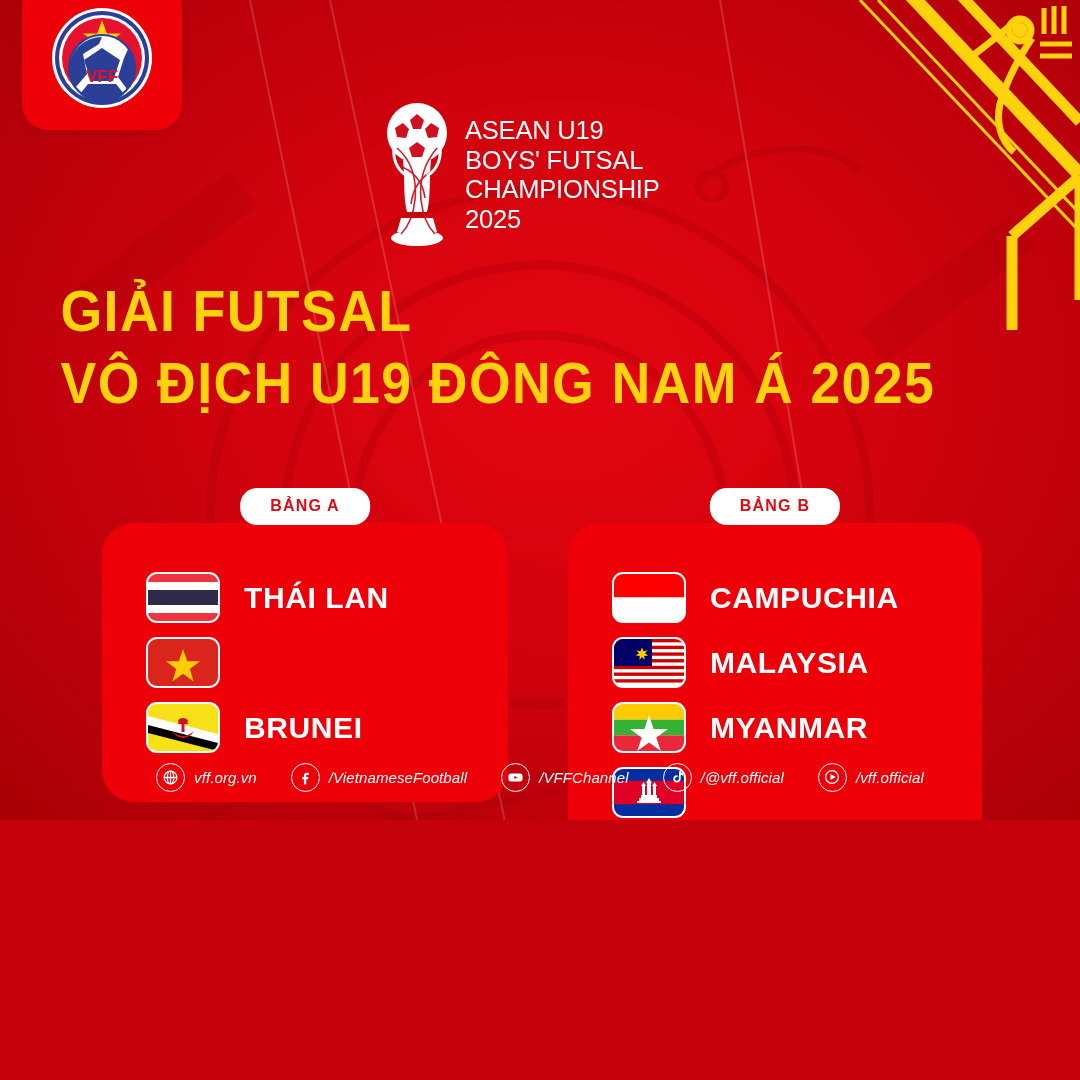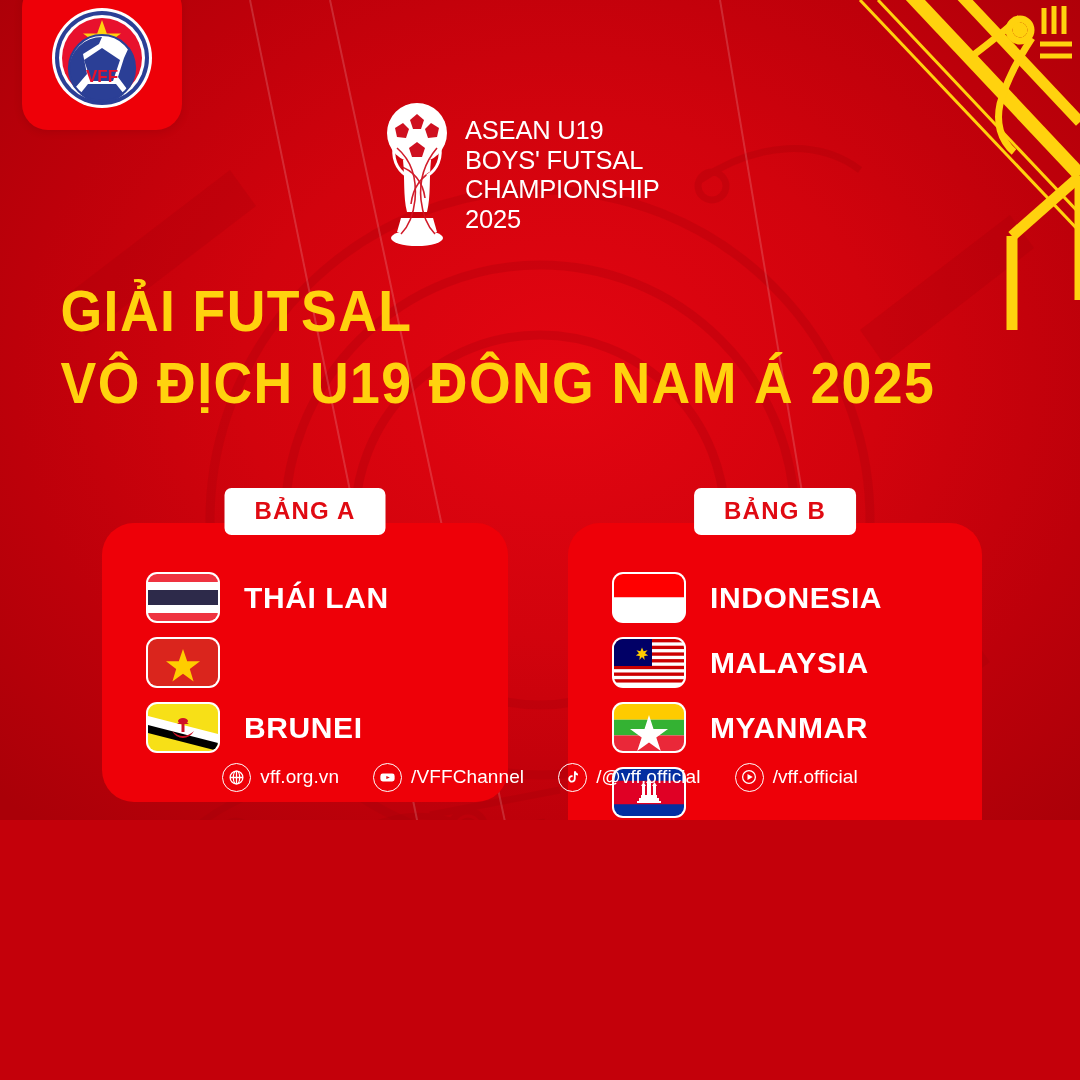--- a/index.html
+++ b/index.html
@@ -58,23 +58,23 @@
     padding-left:29px;
   }
   .headline .l1 { font-size:57px; letter-spacing:1.5px; transform:scaleX(.94); }
   .headline .l2 { font-size:57px; letter-spacing:1.5px; margin-top:15px; transform:scaleX(.94); }
 
   
   .group { position:absolute; }
   .group-chip {
     position:absolute; top:0; left:50%; transform:translateX(-50%);
     background:#fff; color:#E00A12;
-    font-weight:bold; font-size:24px; letter-spacing:1.2px;
+    font-weight:bold; font-size:16px; letter-spacing:1.2px;
     padding:9px 30px 10px;
-    border-radius:7px;
+    border-radius:17px;
     white-space:nowrap;
     z-index:3;
   }
   .group-panel {
     position:absolute; top:35px; left:0;
     background:#ee0008;
     border-radius:32px;
     width:100%;
   }
   .team-list { padding:42px 0 42px 46px; }
@@ -114,22 +114,22 @@
     color:#fff;
   }
   .social .ic {
     width:29px; height:29px; border-radius:50%;
     border:1.6px solid #fff;
     display:flex; align-items:center; justify-content:center;
     flex:0 0 auto;
   }
   .social .ic svg { display:block; }
   .social .lbl {
-    font-size:19px; letter-spacing:.1px;
-    font-stretch:condensed; white-space:nowrap;
+    font-size:15px; letter-spacing:.1px;
+    font-stretch:condensed; white-space:nowrap;font-style:italic;
   }
 </style>
 </head>
 <body>
 
 <div id="poster">
 
   <svg class="bg-svg" viewBox="0 0 1080 1080">
     <defs>
       <linearGradient id="swooshGrad" x1="0" y1="0" x2="1" y2="0">
@@ -330,21 +330,21 @@
     <div class="group-chip">BẢNG B</div>
     <div class="group-panel">
       <div class="team-list" id="listB">
           <div class="team-row">
             <div class="flag">
               <svg viewBox="0 0 70 47">
                 <rect width="70" height="23.5" fill="#FF0000"></rect>
      <rect width="70" height="23.5" y="23.5" fill="#fff"></rect>
               </svg>
             </div>
-            <div class="team-name">INDONESIA</div>
+            <div class="team-name">CAMPUCHIA</div>
           </div>
           <div class="team-row">
             <div class="flag">
               <svg viewBox="0 0 70 47">
                 <rect width="70" height="47" fill="#fff"></rect>
      <g fill="#CC0001">
                   <rect y="0" width="70" height="3.36"></rect>
                   <rect y="6.7" width="70" height="3.36"></rect>
      <rect y="13.4" width="70" height="3.36"></rect>
                   <rect y="20.1" width="70" height="3.36"></rect>
@@ -396,20 +396,28 @@
   <div class="footer" id="footer">
       <div class="social">
         <span class="ic">
           <svg width="17" height="17" viewBox="0 0 24 24" fill="none" stroke="#fff" stroke-width="1.8">
       <circle cx="12" cy="12" r="9"></circle>
             <path d="M3 12h18M12 3v18"></path>
             <ellipse cx="12" cy="12" rx="4.5" ry="9"></ellipse>
           </svg>
         </span>
         <span class="lbl">vff.org.vn</span>
+      </div>
+      <div class="social">
+        <span class="ic">
+          <svg width="17" height="17" viewBox="0 0 24 24" fill="#fff">
+      <path d="M14.5 8.5h2.3V5.4h-2.9c-2.6 0-4.1 1.5-4.1 4v2H7.3v3.1h2.5V22h3.3v-7.5h2.6l.4-3.1h-3v-1.6c0-.9.3-1.3 1.4-1.3z"></path>
+          </svg>
+        </span>
+        <span class="lbl">/VietnameseFootball</span>
       </div>
       <div class="social">
         <span class="ic">
           <svg width="19" height="19" viewBox="0 0 24 24" fill="#fff">
       <rect x="3" y="7" width="18" height="10" rx="3"></rect>
             <polygon fill="#E00A12" points="10.5,10 15,12 10.5,14"></polygon>
           </svg>
         </span>
         <span class="lbl">/VFFChannel</span>
       </div>

